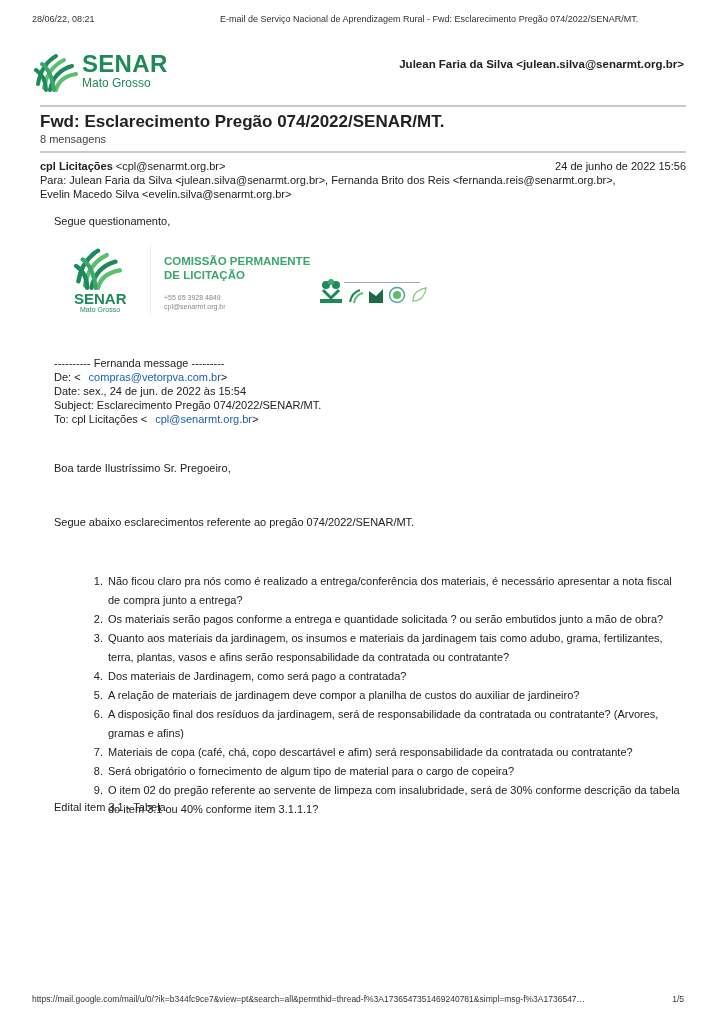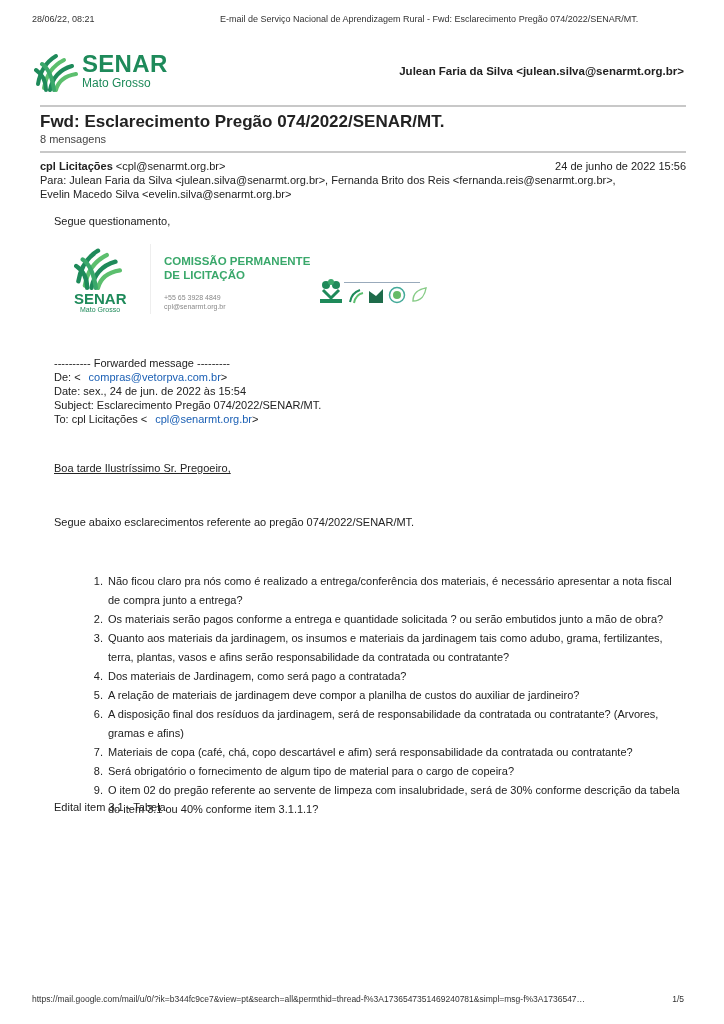--- a/index.html
+++ b/index.html
@@ -9,21 +9,21 @@
   .print-header { position: absolute; top: 14px; left: 32px; right: 40px; font-size: 9px; color: #333; }
   .print-header .date { position: absolute; left: 0; top: 0; }
   .print-header .title { position: absolute; left: 188px; top: 0; white-space: nowrap; }
 
   .logo { position: absolute; top: 48px; left: 34px; display: flex; align-items: center; }
   .logo svg { display: block; }
   .logo-text { margin-left: 4px; line-height: 1; }
   .logo-text .big { font-family: "Liberation Sans", sans-serif; font-weight: bold; font-size: 24px; color: #1e8a5a; letter-spacing: 0.3px; }
   .logo-text .small { font-size: 12px; color: #1e8a5a; margin-top: 1px; }
 
-  .account { position: absolute; top: 65px; right: 40px; font-size: 11.5px; font-weight: bold; color: #222; }
+  .account { position: absolute; top: 58px; right: 40px; font-size: 11.5px; font-weight: bold; color: #222; }
 
   .rule { position: absolute; left: 40px; right: 38px; height: 2px; background: #c8c8c8; }
 
   .subject { position: absolute; top: 112px; left: 40px; font-size: 17px; font-weight: bold; color: #222; }
   .count { position: absolute; top: 133px; left: 40px; font-size: 11px; color: #444; }
 
   .msg-head { position: absolute; top: 159px; left: 40px; right: 38px; font-size: 11px; line-height: 14px; }
   .msg-head .from-name { font-weight: bold; }
   .msg-head .date-right { position: absolute; right: 0; top: 0; }
 
@@ -135,32 +135,32 @@
       <circle cx="9" cy="9" r="7.5" fill="none" stroke="#4a9" stroke-width="1.5"></circle>
       <circle cx="9" cy="9" r="4" fill="#6b6"></circle>
     </svg>
     <svg width="18" height="18" viewBox="0 0 18 18">
       <path d="M3 15 C 3 7, 9 3, 16 2 C 15 9, 11 15, 3 15 Z" fill="none" stroke="#8c8" stroke-width="1.5"></path>
     </svg>
   </div>
 </div>
 
 <div class="body" style="top:356px;">
-  <div>---------- Forwarded message ---------</div>
+  <div>---------- Fernanda message ---------</div>
   <div>
     <span>De: &lt;</span><span class="link">compras@vetorpva.com.br</span><span>&gt;</span>
   </div>
   <div>Date: sex., 24 de jun. de 2022 às 15:54</div>
   <div>Subject: Esclarecimento Pregão 074/2022/SENAR/MT.</div>
   <div>
     <span>To: cpl Licitações &lt;</span><span class="link">cpl@senarmt.org.br</span><span>&gt;</span>
   </div>
 </div>
 
-<div class="body" style="top:461px;text-decoration:underline;">Boa tarde Ilustríssimo Sr. Pregoeiro,</div>
+<div class="body" style="top:461px;">Boa tarde Ilustríssimo Sr. Pregoeiro,</div>
 <div class="body" style="top:515px;">Segue abaixo esclarecimentos referente ao pregão 074/2022/SENAR/MT.</div>
 
 <ol class="questions">
   <li>Não ficou claro pra nós como é realizado a entrega/conferência dos materiais, é necessário apresentar a nota fiscal de compra junto a entrega?</li>
   <li>Os materiais serão pagos conforme a entrega e quantidade solicitada ? ou serão embutidos junto a mão de obra?</li>
   <li>Quanto aos materiais da jardinagem, os insumos e materiais da jardinagem tais como adubo, grama, fertilizantes, terra, plantas, vasos e afins serão responsabilidade da contratada  ou contratante?</li>
   <li>Dos materiais de Jardinagem, como será pago a contratada?</li>
   <li>A relação de materiais de jardinagem deve compor a planilha de custos do auxiliar de jardineiro?</li>
   <li>A disposição final dos resíduos da jardinagem, será de responsabilidade da contratada ou contratante? (Arvores, gramas e afins)</li>
   <li>Materiais de copa (café, chá, copo descartável e afim) será responsabilidade da contratada ou contratante?</li>

